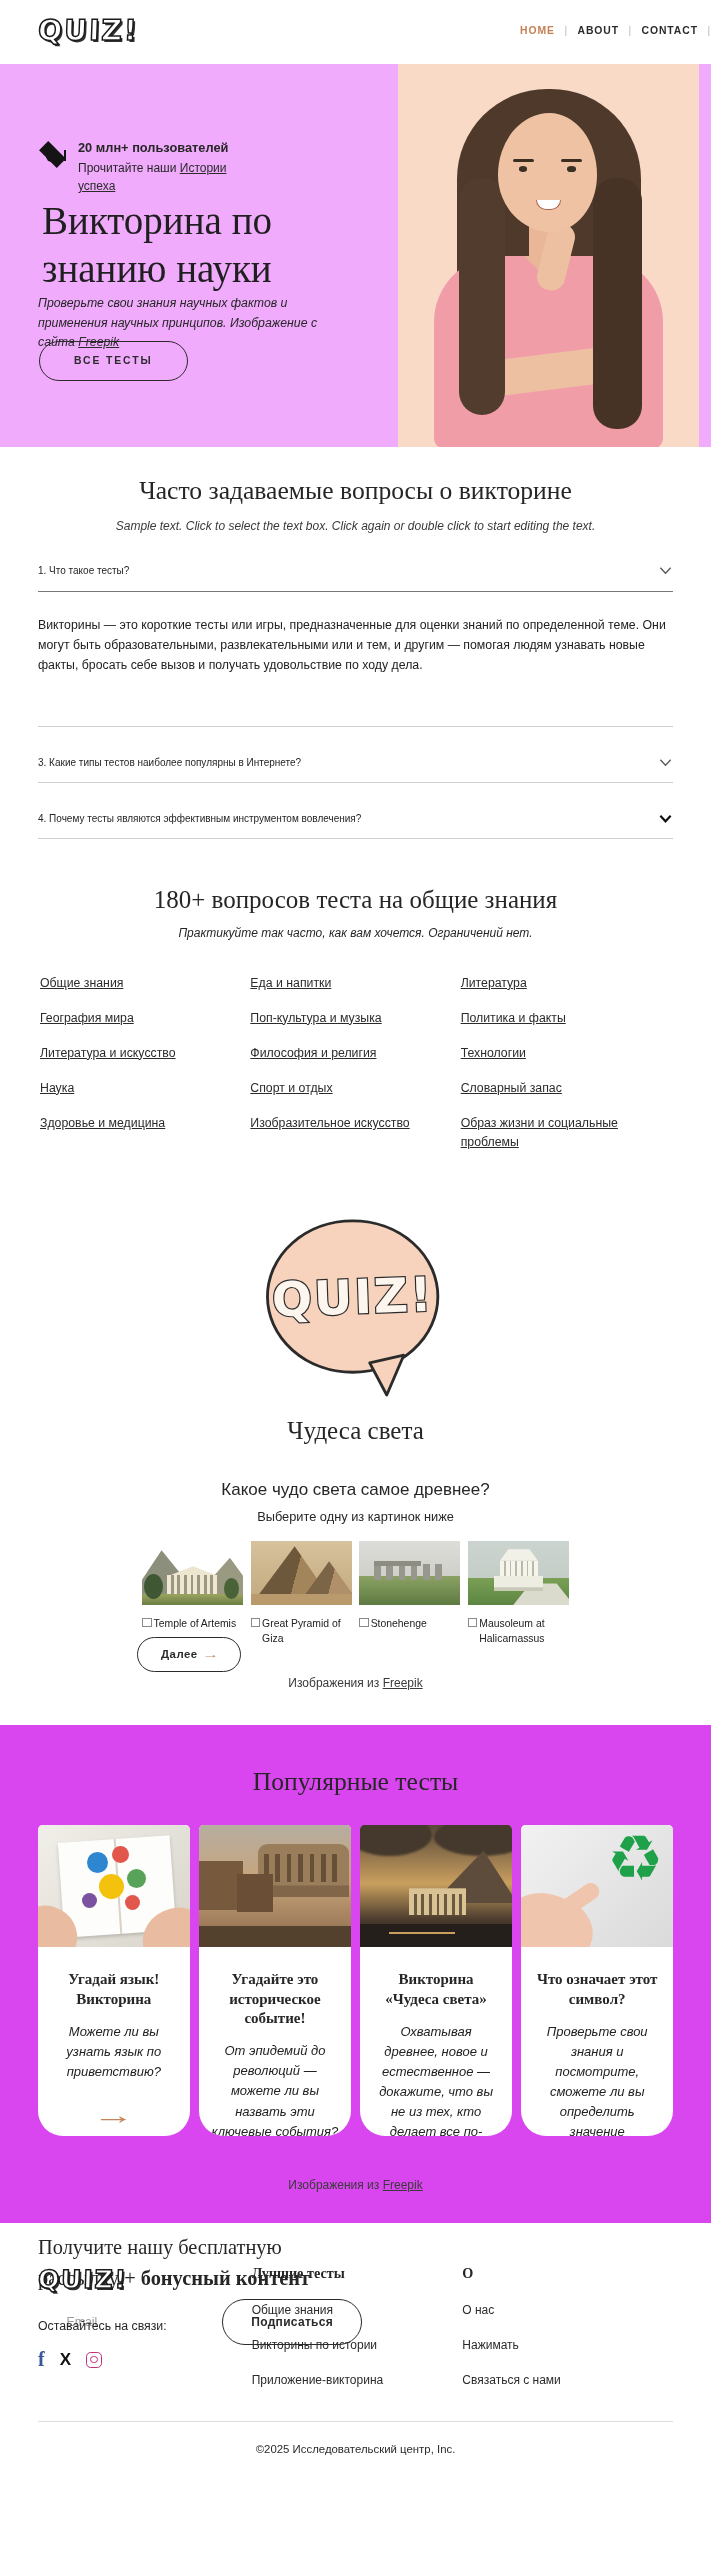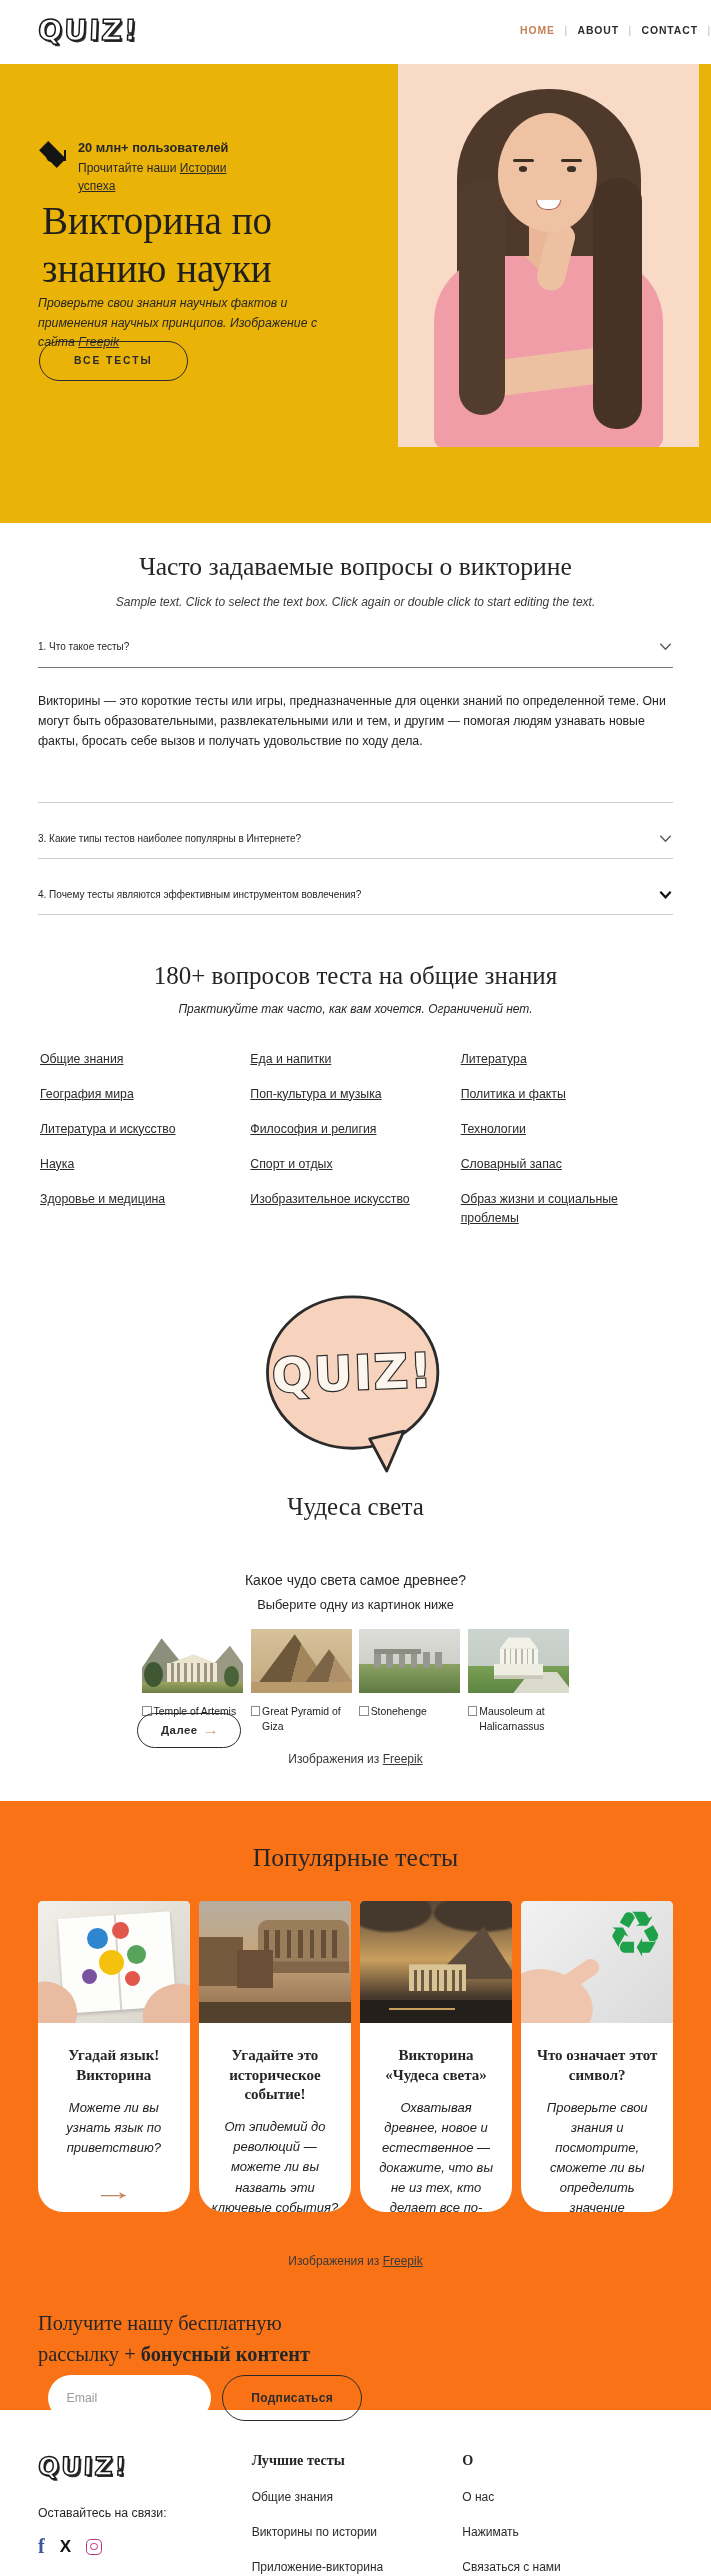--- a/index.html
+++ b/index.html
@@ -15,21 +15,21 @@
     text-shadow:1.9px 1.9px 0 rgba(26,26,26,.9);
     display:inline-block; transform:skewX(-2deg);
   }
   .header .logo-text { font-size:28.4px; position:absolute; left:38px; top:14.2px; }
   .nav { position:absolute; right:0; top:25px; font-size:10.4px; font-weight:bold; letter-spacing:0.9px; }
   .nav a { text-decoration:none; color:#2b2b2b; padding:0 9.5px; }
   .nav a.active { color:#c57f55; }
   .nav .sep { color:#b9b9b9; font-weight:normal; }
 
   
-  .hero { height:459px; background:#eab308; position:relative; overflow:hidden; }
+  .hero { height:383px; background:#f0abfc; position:relative; overflow:hidden; }
   .hero-photo { position:absolute; right:12.3px; top:0; width:301px; height:383px; background:#f8dac6; overflow:hidden; }
   .w-hairback { position:absolute; left:59px; top:25px; width:184px; height:351px; background:#4e392b; border-radius:90px 90px 57px 57px; }
   .w-strand-l { position:absolute; left:61px; top:114px; width:46px; height:237px; background:#523c2d; border-radius:23px; }
   .w-strand-r { position:absolute; left:195px; top:114px; width:49px; height:251px; background:#463326; border-radius:23px; }
   .w-neck { position:absolute; left:131px; top:152px; width:40px; height:49px; background:#e9b697; }
   .w-shirt { position:absolute; left:36px; top:192px; width:229px; height:192px; background:#f09da8; border-radius:66px 66px 9.5px 9.5px; }
   .w-vneck { position:absolute; left:127px; top:192px; width:47px; height:25px; background:#e9b697; clip-path:polygon(0 0,100% 0,50% 100%); }
   .w-arm { position:absolute; left:61px; top:290px; width:176px; height:36px; background:#eec0a2; border-radius:18px; transform:rotate(-7deg); }
   .w-hand { position:absolute; left:144px; top:159px; width:28.4px; height:68px; background:#eec0a2; border-radius:13.3px; transform:rotate(14deg); }
   .w-face { position:absolute; left:100px; top:49px; width:99px; height:119px; background:#efc2a4; border-radius:52% 48% 46% 54% / 52% 52% 48% 48%; }
@@ -74,21 +74,21 @@
   .topics-h { text-align:center; font-size:25px; padding-top:28.4px; font-weight:normal; }
   .topics-sub { text-align:center; font-style:italic; font-size:12px; margin-top:11.4px; }
   .topics-grid { display:flex; margin-top:34px; }
   .topics-col { width:228px; }
   .topics-col a { display:block; font-size:12.3px; color:#2b2b2b; margin-bottom:16px; width:fit-content; max-width:190px; line-height:1.55; }
 
   
   .wonders { height:559px; text-align:center; position:relative; }
   .bubble-wrap { padding-top:47px; }
   .wonders-h { font-size:25px; font-weight:normal; margin-top:15px; }
-  .wonders-q { font-size:14px; margin-top:50px; line-height:1.3; }
+  .wonders-q { font-size:17px; margin-top:34px; line-height:1.3; }
   .wonders-q2 { font-size:12.8px; margin-top:7.6px; }
   .tiles { display:flex; justify-content:center; gap:7.6px; margin-top:17px; padding:0 141px; }
   .tile { width:101px; text-align:left; }
   .tile-img { width:101px; height:64px; position:relative; overflow:hidden; cursor:pointer; }
   .tile-label { font-size:10.4px; margin-top:11.4px; line-height:1.45; color:#222; display:flex; align-items:flex-start; cursor:pointer; }
   .cbox { width:9.5px; height:9.5px; border:0.9px solid #8a8a8a; background:#fff; display:inline-block; flex:0 0 9.5px; margin-top:1.9px; margin-right:1.9px; }
   .next-btn { position:absolute; left:137px; top:471px; padding:10.4px 23px; font-size:11.4px; letter-spacing:0.5px; }
   .next-btn .arr { color:#c5855c; font-weight:normal; display:inline-block; transform:scaleX(1.5); margin-left:7.6px; }
   .credit { font-size:12px; color:#3a3a3a; }
   .wonders .credit { position:absolute; left:0; right:0; top:510px; }
@@ -117,21 +117,21 @@
   .lintel { position:absolute; left:15px; bottom:39px; width:47px; height:4.7px; background:#8d8d84; }
 
   .sky-mau { position:absolute; inset:0; background:linear-gradient(180deg,#ccd4cf,#bfc8c1); }
   .grass-mau { position:absolute; left:0; bottom:0; width:100%; height:26.5px; background:linear-gradient(180deg,#7aa055,#5d8542); }
   .path-mau { position:absolute; right:-7.6px; bottom:-3.8px; width:66px; height:25px; background:#dadacd; clip-path:polygon(30% 0,70% 0,100% 100%,0 100%); }
   .mau-top { position:absolute; left:32px; bottom:44px; width:38px; height:11.4px; background:#f1f1e8; clip-path:polygon(22% 0,78% 0,100% 100%,0 100%); }
   .mau-col { position:absolute; left:32px; bottom:28.4px; width:38px; height:15px; background:repeating-linear-gradient(90deg,#f5f5ec 0 3.8px,#b9b9ac 3.8px 5.7px); }
   .mau-base { position:absolute; left:26.5px; bottom:13.3px; width:49px; height:15px; background:#ededE2; box-shadow:inset 0 -3.8px 0 #c9c9ba; }
 
   
-  .popular { height:609px; background:#f97316; position:relative; }
+  .popular { height:498px; background:#d946ef; position:relative; }
   .popular-h { text-align:center; font-size:25.6px; font-weight:normal; padding-top:42px; }
   .cards { display:flex; gap:9.5px; margin:28.4px 38px 0; }
   .card { width:156px; height:311px; background:#fff; border-radius:4.7px 4.7px 25px 25px; overflow:hidden; display:flex; flex-direction:column; }
   .card-img { width:100%; height:122px; position:relative; overflow:hidden; flex:0 0 122px; }
   .card-title { font-weight:bold; font-size:15px; text-align:center; margin:23px 9.5px 0; line-height:1.3; }
   .card-text { font-size:13px; text-align:center; margin:12.3px 12.3px 0; line-height:1.55; color:#222;font-style:italic; }
   .card-arrow { font-size:25px; color:#c5855c; text-align:center; margin-top:19px; display:block; background:none; border:none; cursor:pointer; }
   .card-arrow span { display:inline-block; transform:scaleX(1.7); }
   .popular .credit { text-align:center; margin-top:42px; }
 

